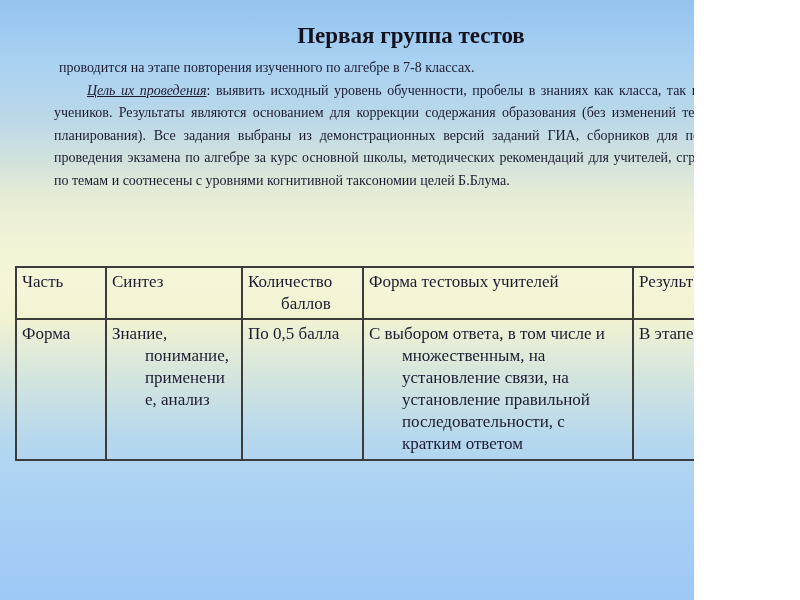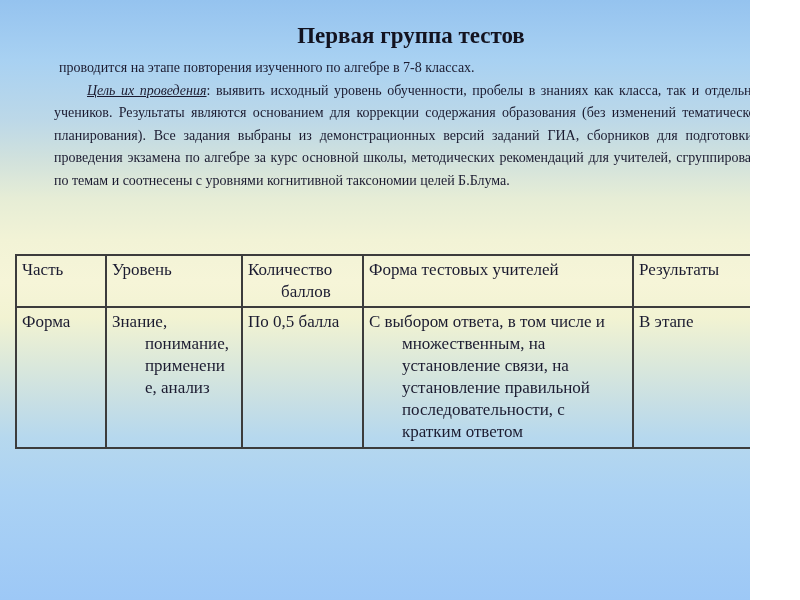--- a/index.html
+++ b/index.html
@@ -2,21 +2,21 @@
 <html style="--bg-top: #9ac7f2; --bg-band: #f6f5d7; --bg-bottom: #9dc8f6; --text-color: #1b1b30; --title-color: #131320; --table-border: #3c3c3c;"><head>
 <meta charset="utf-8">
 <style>
   :root{
     --bg-top:#9ac7f2; --bg-band:#f6f5d7; --bg-bottom:#9dc8f6;
     --text-color:#1b1b30; --title-color:#131320; --table-border:#3c3c3c;
   }
   html,body{margin:0;padding:0;}
   body{width:800px;height:600px;overflow:hidden;}
   .slide{
-    position:relative;width:750px;height:600px;overflow:hidden;
+    position:relative;width:694px;height:600px;overflow:hidden;
     font-family:"Liberation Serif","DejaVu Serif",serif;
     color:var(--text-color);
     background:linear-gradient(to bottom,
       #95c3ef 0%, #a8d1f2 10%, #bcd8e8 20%, #d2e2dc 27%,
       #e6edd6 33%, #f2f3d6 40%, #f6f5d8 47%, #f2f3d2 53%,
       #dde9da 60%, #c8dfe4 67%, #b6d8ee 73%, #abd2f4 82%, #9dc8f6 100%);
   }
   .text-block{
     position:absolute;left:54px;top:22px;width:714px;
   }
@@ -26,21 +26,21 @@
     text-align:center;color:var(--title-color);
   }
   .para{
     margin:0;font-size:14px;line-height:22.5px;
     text-align:justify;
   }
   .para.intro{text-indent:5px;}
   .para.purpose{text-indent:33px;}
   .lead{font-style:italic;text-decoration:underline;}
   table.tests{
-    position:absolute;left:15px;top:254px;width:766px;
+    position:absolute;left:15px;top:266px;width:766px;
     border-collapse:collapse;table-layout:fixed;
     font-size:17px;line-height:22px;color:var(--text-color);
   }
   table.tests th, table.tests td{
     border:2px solid var(--table-border);
     vertical-align:top;text-align:left;font-weight:normal;
     padding:3px 2px 3px 38px;text-indent:-33px;
     white-space:pre-line;overflow:hidden;
   }
   tr.hdr-row{height:50px;}
@@ -62,21 +62,21 @@
     <colgroup>
       <col style="width:90px">
       <col style="width:136px">
       <col style="width:121px">
       <col style="width:270px">
       <col style="width:149px">
     </colgroup>
     <thead>
       <tr class="hdr-row">
         <th>Часть</th>
-        <th>Уровень</th>
+        <th>Синтез</th>
         <th>Количество
 баллов</th>
         <th>Форма тестовых учителей</th>
         <th>Результаты</th>
       </tr>
     </thead>
     <tbody>
       <tr class="row-1">
         <td>Форма</td>
         <td>Знание,

